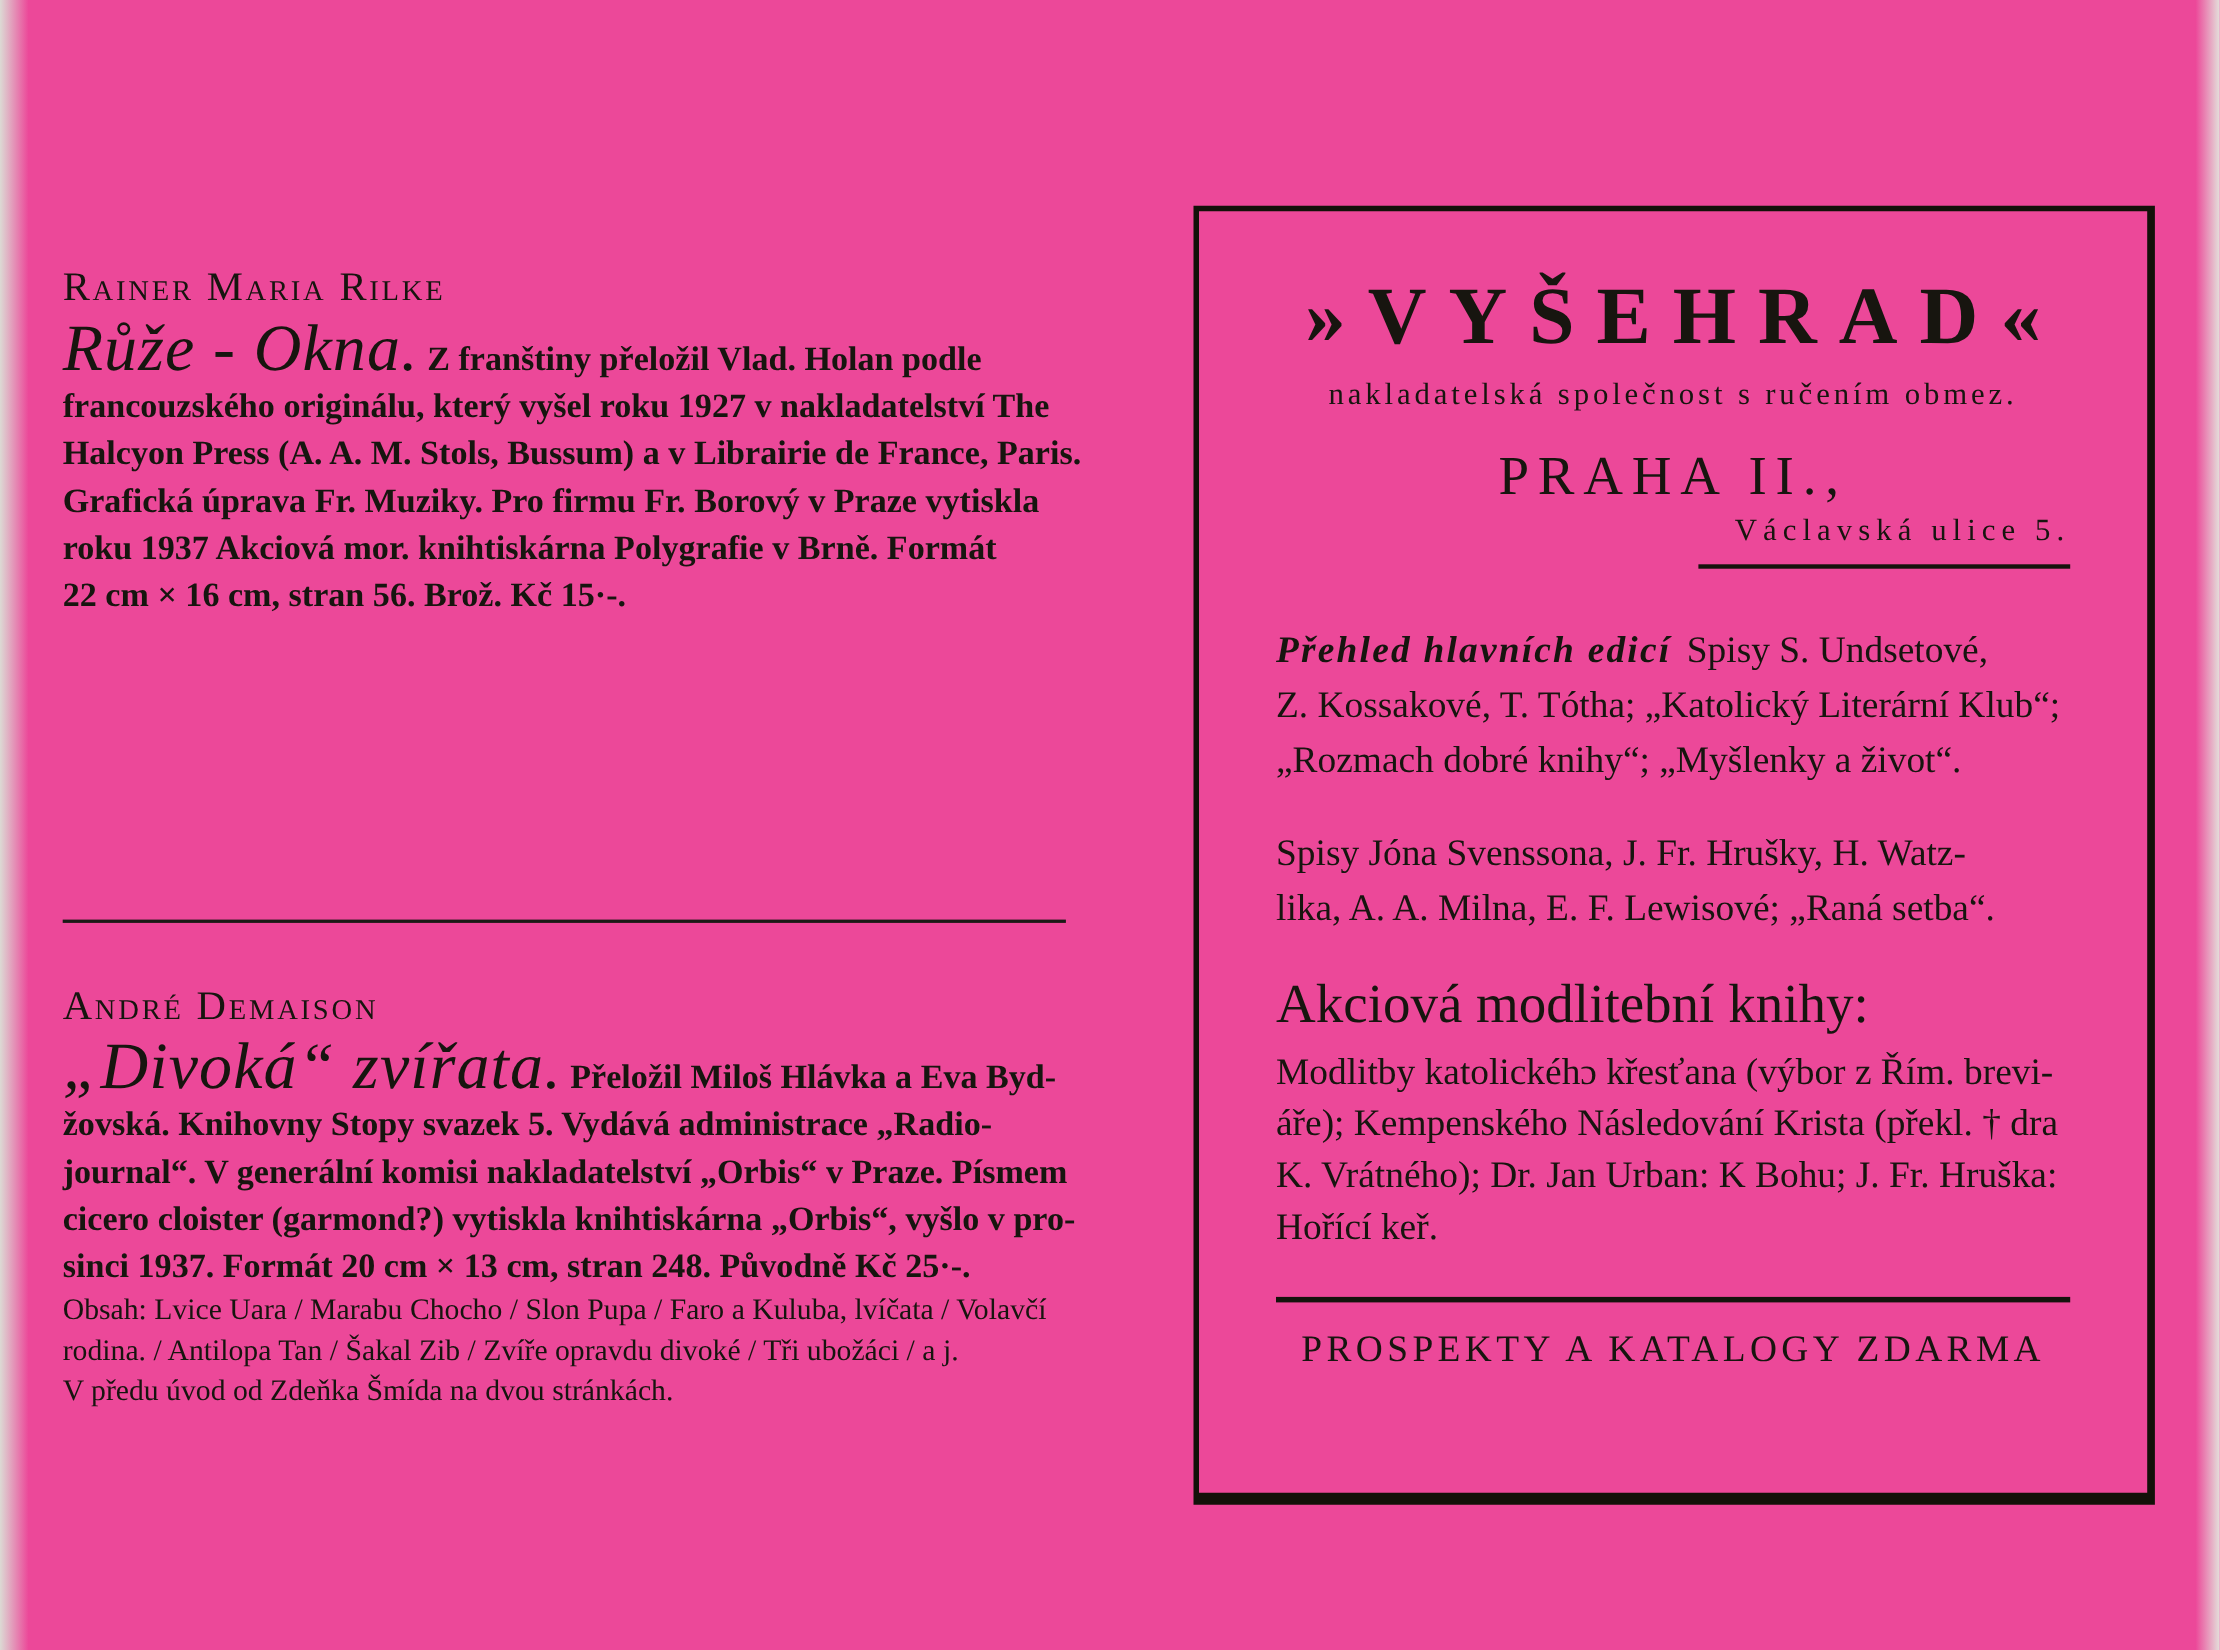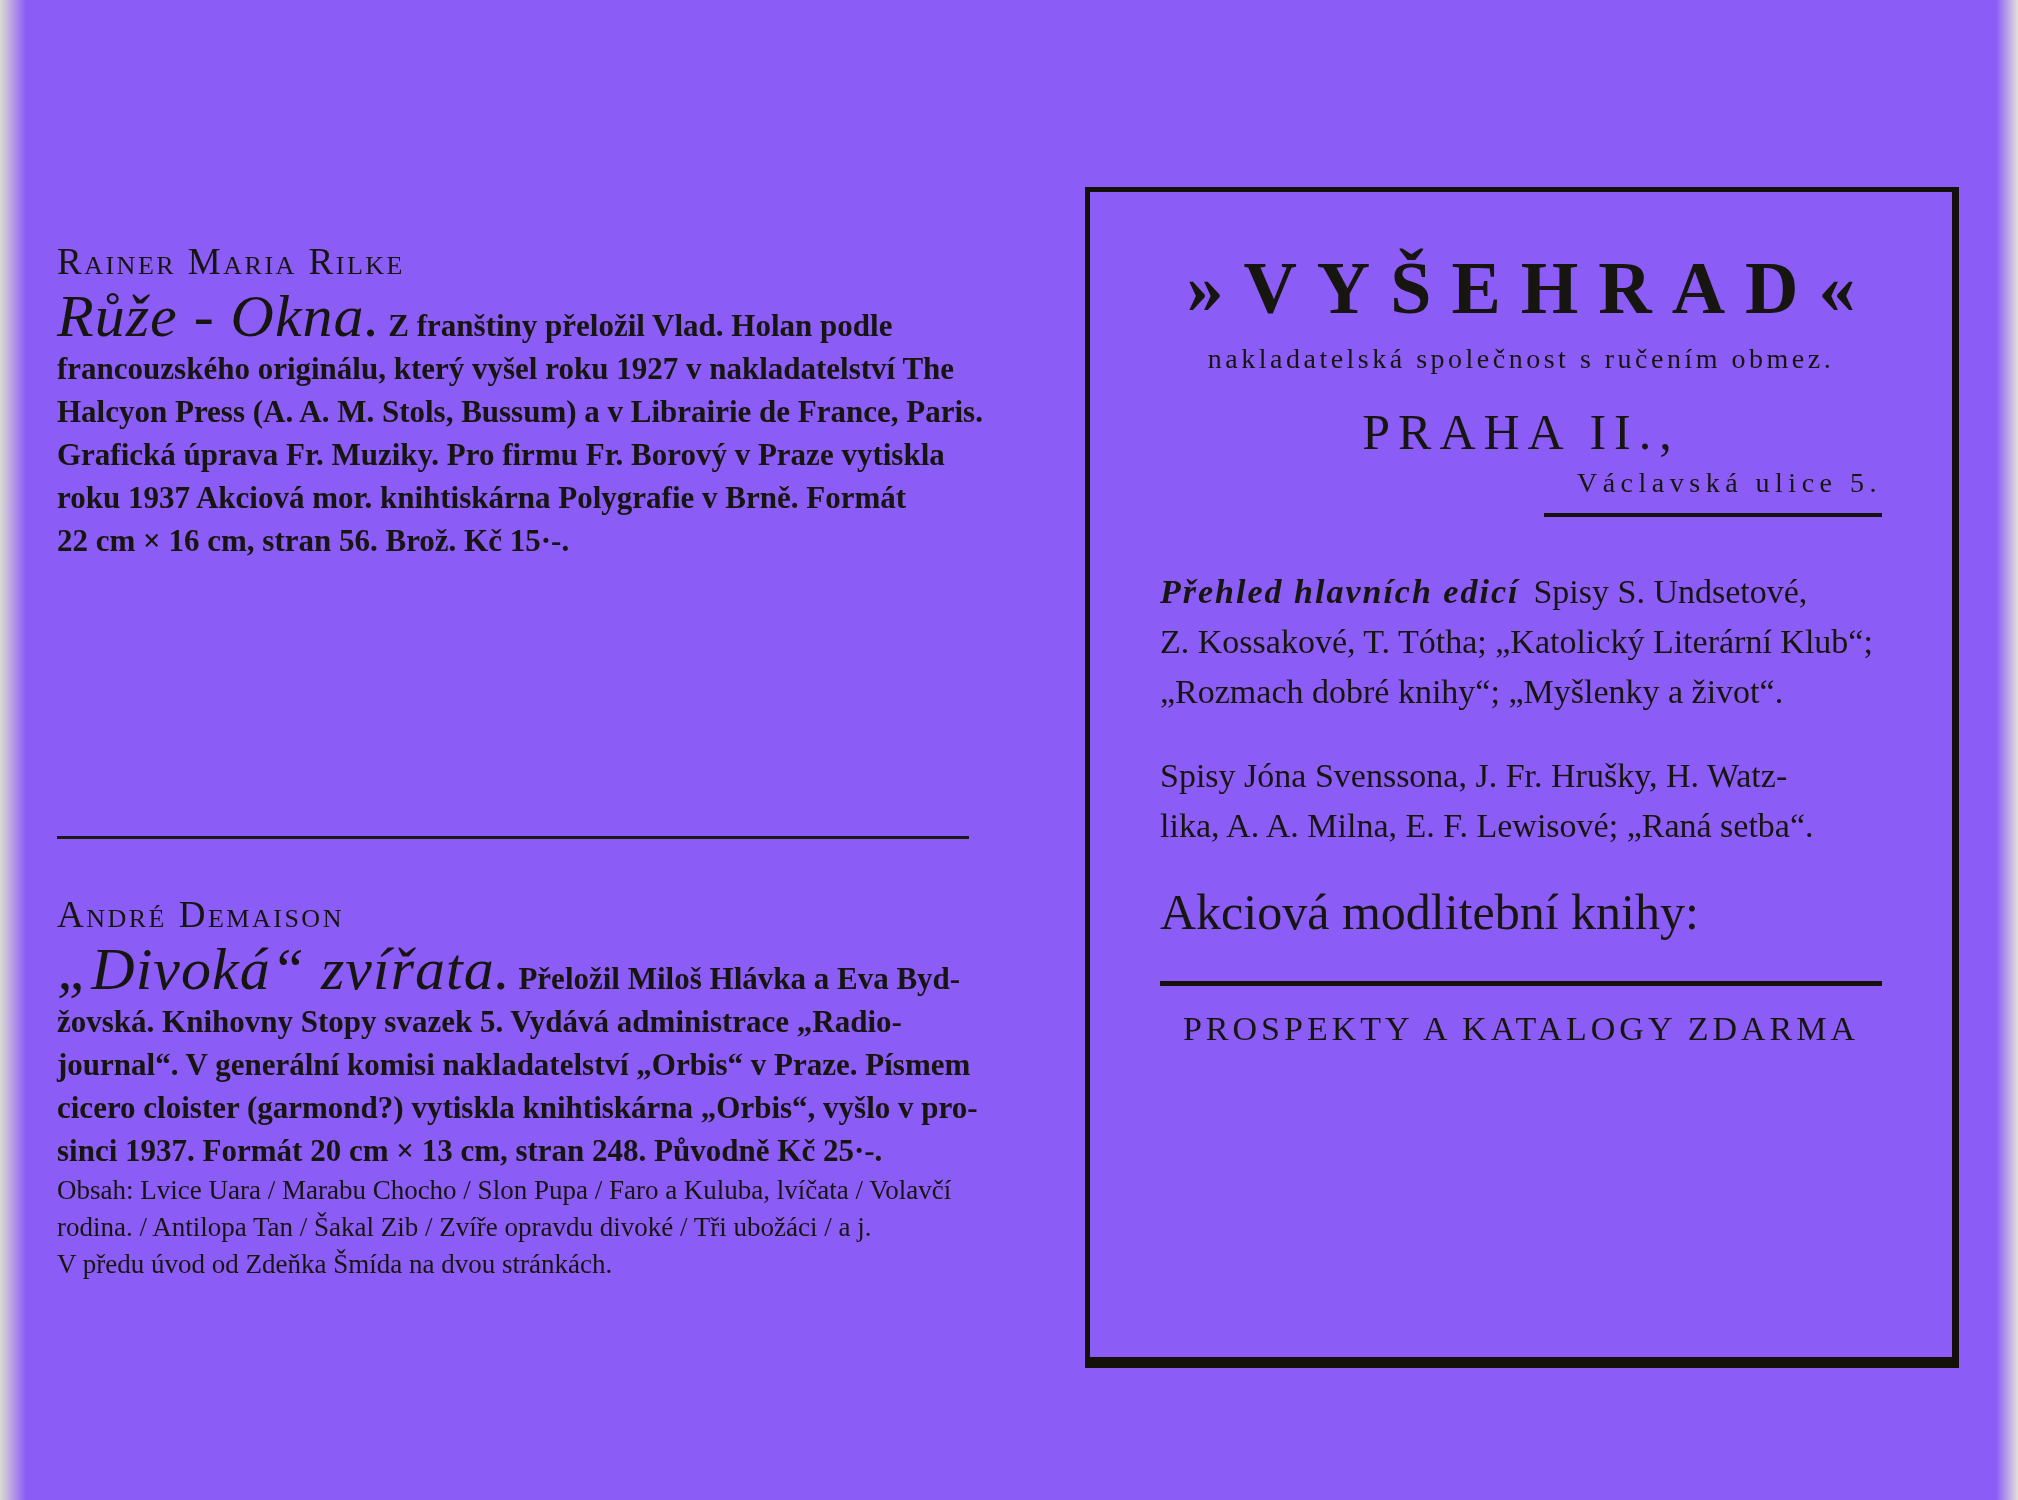--- a/index.html
+++ b/index.html
@@ -1,20 +1,20 @@
 <!DOCTYPE html>
 <html lang="cs"><head>
 <meta charset="utf-8">
 <style>
   html,body{margin:0;padding:0;background:#ffffff;}
   .stage{
     position:relative;
     width:2018px;height:1500px;
     background:#fefefdl;
-    background-color:#8b5cf6;
+    background-color:#ec4899;
     font-family:"Liberation Serif","DejaVu Serif",serif;
     color:#17150f;
     overflow:hidden;
   }
   
   .stage::before{
     content:"";position:absolute;left:0;top:0;bottom:0;width:26px;
     background:linear-gradient(to right,#dcdad4,rgba(255,255,255,0));
     pointer-events:none;
   }
@@ -165,18 +165,22 @@
     <div class="rule-right"></div>
 
     <p class="ad-editions"><span class="lead">Přehled hlavních edicí</span><span class="rest">Spisy S. Undsetové,
 Z. Kossakové, T. Tótha; „Katolický Literární Klub“;
 „Rozmach dobré knihy“; „Myšlenky a život“.</span></p>
 
     <p class="ad-text youth">Spisy Jóna Svenssona, J. Fr. Hrušky, H. Watz-
 lika, A. A. Milna, E. F. Lewisové; „Raná setba“.</p>
 
     <h2 class="ad-heading prayer">Akciová modlitební knihy:</h2>
+    <p class="ad-text prayer">Modlitby katolickéhɔ křesťana (výbor z Řím. brevi-
+áře); Kempenského Následování Krista (překl. † dra
+K. Vrátného); Dr. Jan Urban: K Bohu; J. Fr. Hruška:
+Hořící keř.</p>
 
     <div class="rule-full"></div>
     <div class="ad-footer">PROSPEKTY A KATALOGY ZDARMA</div>
   </aside>
 
 </div>
 
 </body></html>

